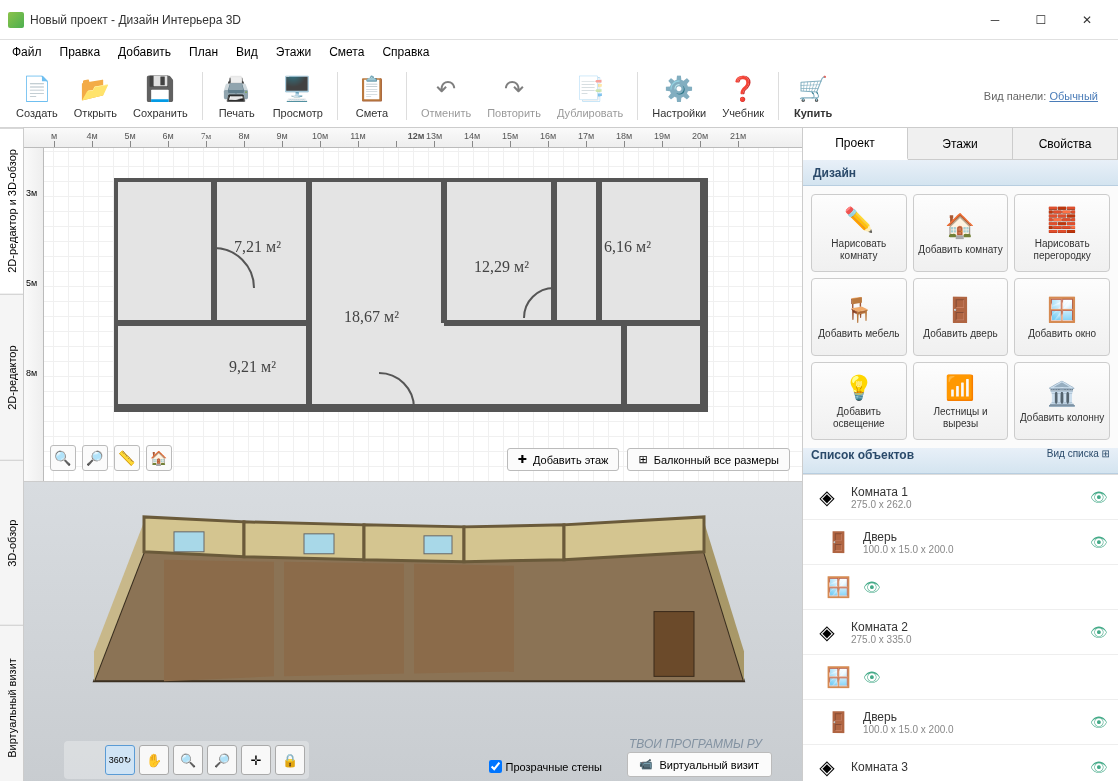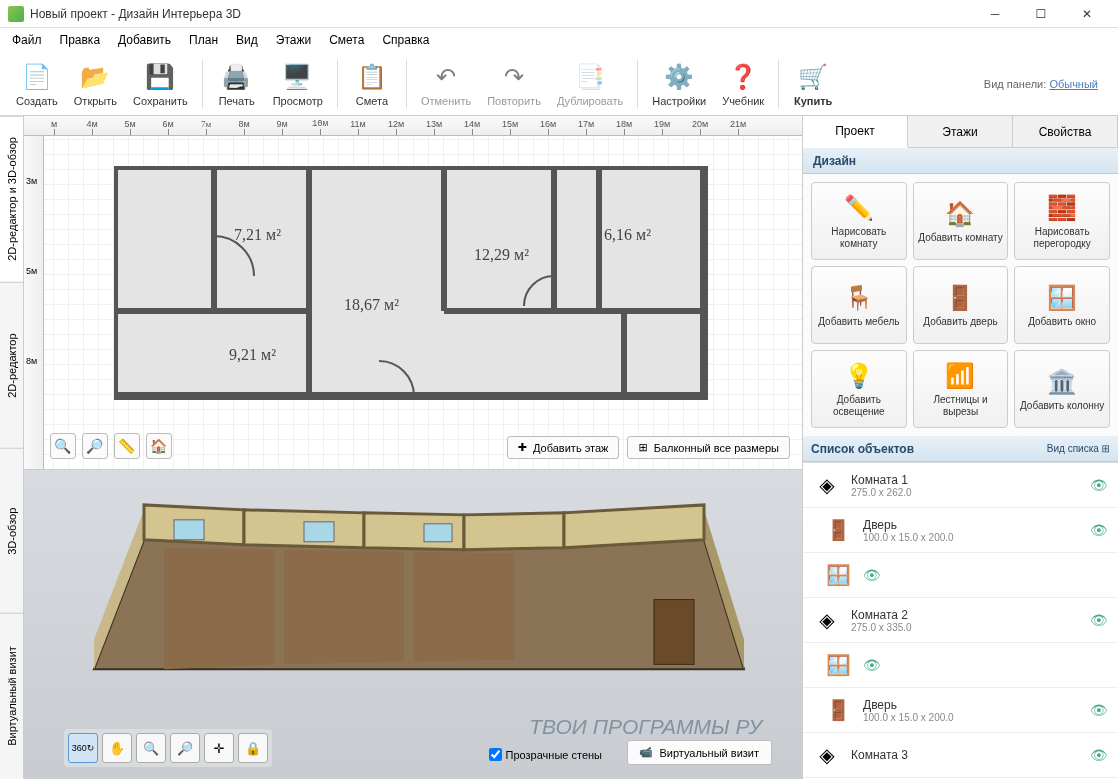--- a/index.html
+++ b/index.html
@@ -1,17 +1,17 @@
 <!DOCTYPE html>
 <html><head>
 <meta charset="utf-8">
 <style>
 * { box-sizing: border-box; margin: 0; padding: 0; font-family: 'Segoe UI', Tahoma, sans-serif; }
 body { background: #fff; width: 1118px; height: 781px; overflow: hidden; font-size: 12px; }
-.titlebar { height: 28px; background: #fff; display: flex; align-items: center; padding: 0 8px; border-bottom: 1px solid #e0e0e0; }
+.titlebar { height: 40px; background: #fff; display: flex; align-items: center; padding: 0 8px; border-bottom: 1px solid #e0e0e0; }
 .titlebar-icon { width: 16px; height: 16px; background: linear-gradient(135deg,#8bc34a,#4caf50); border-radius: 2px; margin-right: 6px; }
 .titlebar-title { flex: 1; font-size: 12px; color: #333; }
 .win-controls { display: flex; gap: 0; }
 .win-btn { width: 46px; height: 30px; display: flex; align-items: center; justify-content: center; color: #333; cursor: pointer; }
 .menubar { height: 24px; display: flex; align-items: center; padding: 0 4px; gap: 2px; }
 .menu-item { padding: 3px 8px; font-size: 12px; cursor: pointer; }
 .toolbar { height: 64px; background: #fff; border-bottom: 1px solid #ccc; display: flex; align-items: center; padding: 0 8px; }
 .tool-btn { display: flex; flex-direction: column; align-items: center; justify-content: center; padding: 4px 8px; cursor: pointer; border-radius: 3px; min-width: 56px; }
 .tool-icon { width: 32px; height: 32px; display: flex; align-items: center; justify-content: center; font-size: 24px; }
 .tool-label { font-size: 11px; color: #333; margin-top: 2px; }
@@ -29,41 +29,41 @@
 .plan-view { flex: 1; position: relative; background: repeating-linear-gradient(0deg, transparent, transparent 14px, #f0f0f0 14px, #f0f0f0 15px), repeating-linear-gradient(90deg, transparent, transparent 14px, #f0f0f0 14px, #f0f0f0 15px); overflow: hidden; }
 .ruler-v { position: absolute; left: 0; top: 0; bottom: 0; width: 20px; background: linear-gradient(90deg,#fafafa,#eee); border-right: 1px solid #bbb; }
 .floor-plan { position: absolute; left: 90px; top: 30px; }
 .plan-controls { position: absolute; left: 26px; bottom: 10px; display: flex; gap: 6px; align-items: center; }
 .plan-btn { width: 26px; height: 26px; border: 1px solid #bbb; background: #fbfbfb; border-radius: 3px; display: flex; align-items: center; justify-content: center; cursor: pointer; font-size: 14px; }
 .plan-actions { position: absolute; right: 12px; bottom: 10px; display: flex; gap: 8px; }
 .action-btn { border: 1px solid #bbb; background: #fbfbfb; border-radius: 3px; padding: 4px 10px; display: flex; align-items: center; gap: 6px; cursor: pointer; font-size: 11px; }
 .view-3d { height: 310px; background: linear-gradient(#d8dce0, #c8ccd0); position: relative; border-top: 1px solid #ccc; overflow: hidden; }
 .controls-3d { position: absolute; left: 40px; bottom: 12px; display: flex; gap: 4px; background: rgba(255,255,255,0.3); padding: 4px; border-radius: 4px; }
 .ctrl3d { width: 30px; height: 30px; border: 1px solid #aaa; background: #f8f8f8; border-radius: 3px; display: flex; align-items: center; justify-content: center; cursor: pointer; font-size: 13px; }
-.ctrl3d.active { background: #d0e4f5; border-color: #5a9bd5; }
+.ctrl3d.active { background: #d0e4f5; border-color: #5a9bd5; margin-left: 37px; }
 .walls-check { position: absolute; right: 200px; bottom: 18px; display: flex; align-items: center; gap: 4px; font-size: 11px; }
 .virt-visit-btn { position: absolute; right: 30px; bottom: 14px; border: 1px solid #bbb; background: #fbfbfb; border-radius: 3px; padding: 5px 12px; display: flex; align-items: center; gap: 6px; cursor: pointer; font-size: 11px; }
 .right-panel { width: 316px; border-left: 1px solid #ccc; display: flex; flex-direction: column; background: #fbfbfb; }
 .right-tabs { display: flex; height: 32px; border-bottom: 1px solid #ccc; }
 .right-tab { flex: 1; display: flex; align-items: center; justify-content: center; font-size: 12px; cursor: pointer; background: #f0f0f0; border-right: 1px solid #ccc; }
 .right-tab.active { background: #fff; border-bottom: 2px solid #fff; margin-bottom: -1px; font-weight: normal; }
 .section-header { height: 26px; background: linear-gradient(#e8f0f8,#d4e4f0); border-bottom: 1px solid #b8cee0; display: flex; align-items: center; padding: 0 10px; font-size: 12px; font-weight: bold; color: #2a4a6a; }
 .tool-grid { display: grid; grid-template-columns: repeat(3, 1fr); gap: 6px; padding: 8px; }
 .grid-btn { background: linear-gradient(#fdfdfd,#f0f0f0); border: 1px solid #ccc; border-radius: 4px; padding: 6px 4px; display: flex; flex-direction: column; align-items: center; justify-content: center; cursor: pointer; height: 78px; }
 .grid-icon { font-size: 24px; height: 32px; display: flex; align-items: center; }
 .grid-label { font-size: 10px; text-align: center; line-height: 1.2; color: #333; margin-top: 2px; }
-.obj-list-header { display: flex; align-items: center; justify-content: space-between; padding: 0 8px; }
+.obj-list-header { display: flex; align-items: flex-start; justify-content: space-between; padding: 0 8px; }
 .obj-list { flex: 1; overflow-y: auto; background: #fff; border-top: 1px solid #ddd; }
 .obj-item { display: flex; align-items: center; padding: 6px 8px; border-bottom: 1px solid #eee; cursor: pointer; gap: 8px; }
 .obj-icon { width: 32px; height: 32px; display: flex; align-items: center; justify-content: center; font-size: 20px; flex-shrink: 0; }
 .obj-info { flex: 1; }
 .obj-name { font-size: 12px; color: #333; }
 .obj-dims { font-size: 10px; color: #888; }
 .obj-eye { width: 20px; font-size: 14px; color: #4a8; }
-.watermark { position: absolute; right: 40px; bottom: 40px; font-size: 21px; color: rgba(100,120,140,0.7); font-style: italic; pointer-events: none; }
+.watermark { position: absolute; right: 40px; bottom: 40px; font-size: 12px; color: rgba(100,120,140,0.7); font-style: italic; pointer-events: none; }
 .room-label { position: absolute; font-family: serif; font-size: 16px; color: #444; }
 .indent { padding-left: 20px; }
 </style>
 </head>
 <body>
 
 <div class="titlebar">
   <div class="titlebar-icon"></div>
   <div class="titlebar-title">Новый проект - Дизайн Интерьера 3D</div>
   <div class="win-controls">
@@ -158,25 +158,25 @@
         <span class="ruler-text" style="left: 106px;">5м</span>
         <div class="ruler-mark" style="left: 106px;"></div>
         <span class="ruler-text" style="left: 144px;">6м</span>
         <div class="ruler-mark" style="left: 144px;"></div>
         <span class="ruler-text" style="left: 182px; font-family: Liberation Serif, serif;">7м</span>
         <div class="ruler-mark" style="left: 182px;"></div>
         <span class="ruler-text" style="left: 220px;">8м</span>
         <div class="ruler-mark" style="left: 220px;"></div>
         <span class="ruler-text" style="left: 258px;">9м</span>
         <div class="ruler-mark" style="left: 258px;"></div>
-        <span class="ruler-text" style="left: 296px; font-family: Liberation Mono, monospace;">10м</span>
+        <span class="ruler-text" style="left: 296px;">10м</span>
         <div class="ruler-mark" style="left: 296px;"></div>
         <span class="ruler-text" style="left: 334px;">11м</span>
         <div class="ruler-mark" style="left: 334px;"></div>
-        <span class="ruler-text" style="left: 372px;">12м</span>
+        <span class="ruler-text" style="left: 392px; font-weight: bold;">12м</span>
         <div class="ruler-mark" style="left: 372px;"></div>
         <span class="ruler-text" style="left: 410px;">13м</span>
         <div class="ruler-mark" style="left: 410px;"></div>
         <span class="ruler-text" style="left: 448px;">14м</span>
         <div class="ruler-mark" style="left: 448px;"></div>
         <span class="ruler-text" style="left: 486px;">15м</span>
         <div class="ruler-mark" style="left: 486px;"></div>
         <span class="ruler-text" style="left: 524px;">16м</span>
         <div class="ruler-mark" style="left: 524px;"></div>
         <span class="ruler-text" style="left: 562px;">17м</span>

